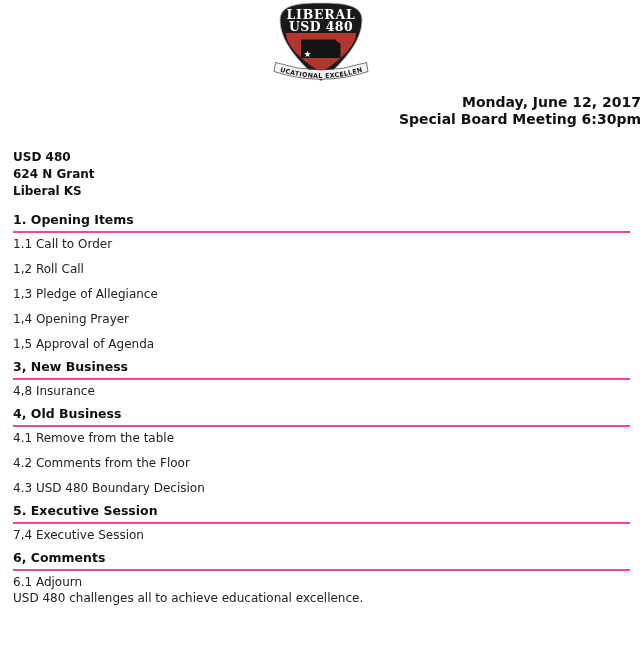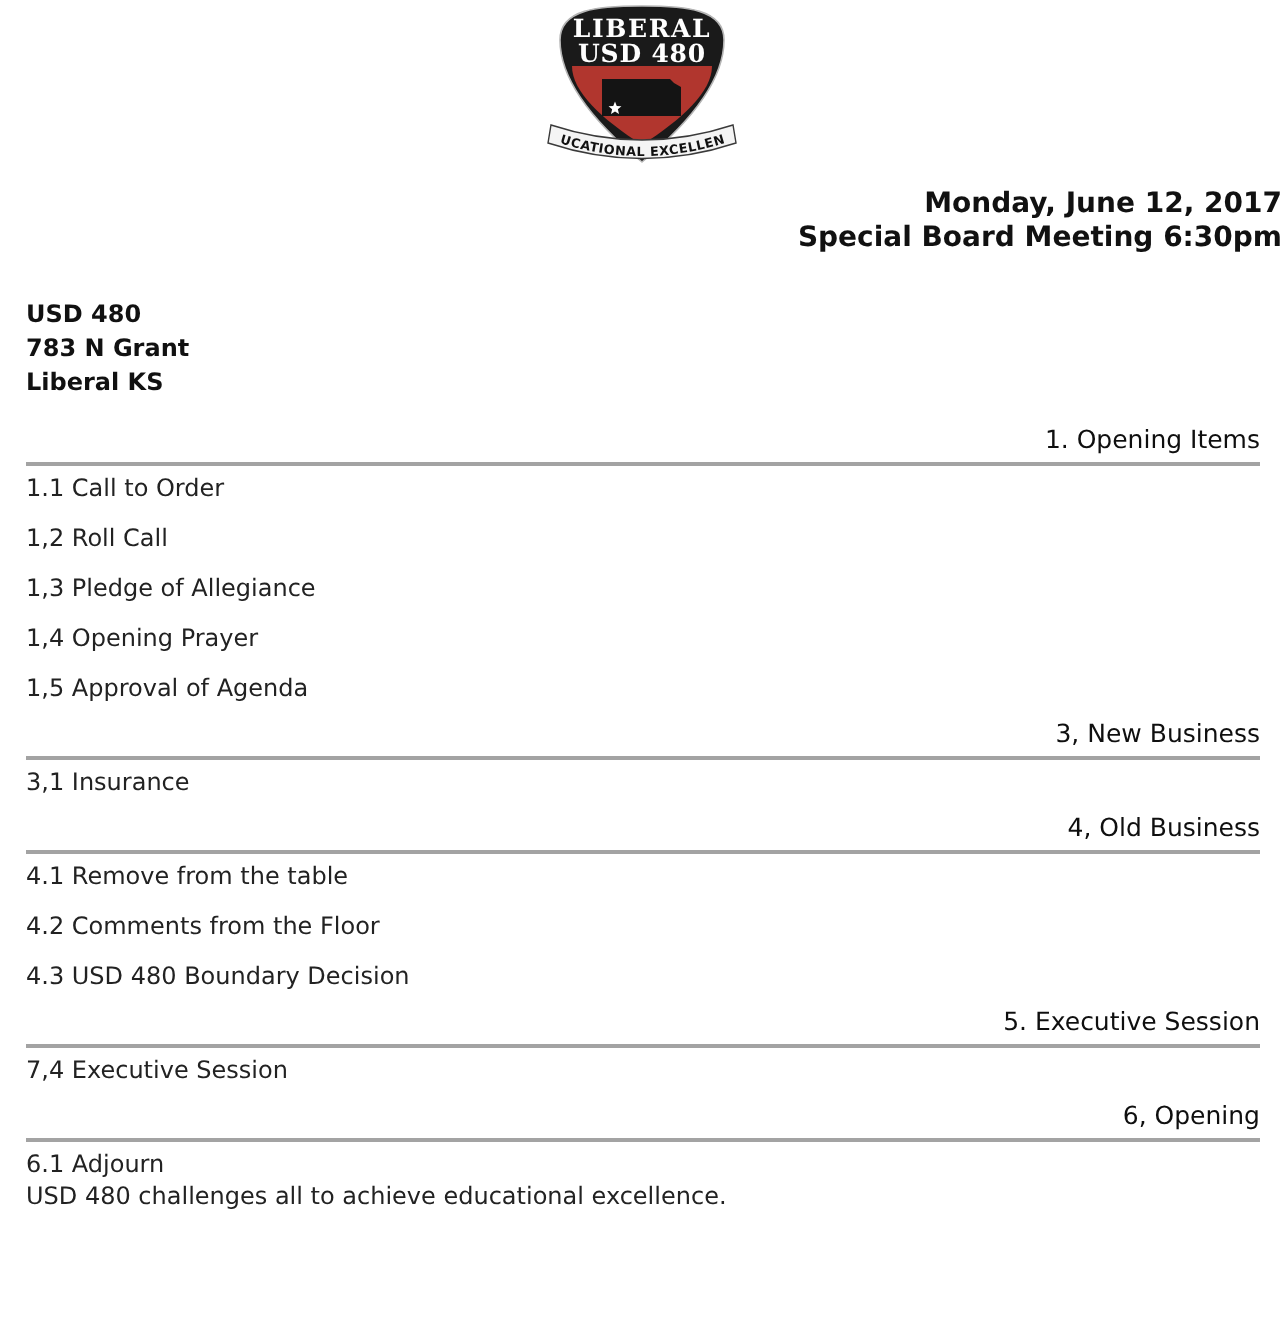--- a/index.html
+++ b/index.html
@@ -24,26 +24,25 @@
   .address-block {
     position: absolute; top: 149px; left: 13px;
     font-weight: bold; font-size: 12px; line-height: 17px;
     color: #111;
   }
   .agenda {
     position: absolute; top: 212px; left: 13px;
     width: 617px;
   }
   .sec-heading {
-    font-size: 12.5px; font-weight: normal; line-height: 16px;
+    font-size: 12.5px; font-weight: bold; line-height: 16px;
     color: #0f0f0f;
     padding-bottom: 3px;
-    border-bottom: 2px solid #a3a3a3;
+    border-bottom: 2px solid #ec4899;
     margin-top: 7px;
-    text-align: right;
   }
   .agenda-section:first-of-type .sec-heading { margin-top: 0; }
   .agenda-item {
     font-size: 12px; line-height: 16px;
     color: #222;
     margin-top: 9px;
   }
   .agenda-item.first { margin-top: 3px; }
   .page-footer {
     font-size: 12px; line-height: 16px;
@@ -78,52 +77,52 @@
   </svg>
 </div>
 
 <div class="date-block">
   <div>Monday, June 12, 2017</div>
   <div>Special Board Meeting 6:30pm</div>
 </div>
 
 <div class="address-block">
   <div>USD 480</div>
-  <div>783 N Grant</div>
+  <div>624 N Grant</div>
   <div>Liberal KS</div>
 </div>
 
 <div class="agenda">
 
   <div class="agenda-section">
     <div class="sec-heading">1. Opening Items</div>
     <div class="agenda-item first">1.1 Call to Order</div>
     <div class="agenda-item">1,2 Roll Call</div>
     <div class="agenda-item">1,3 Pledge of Allegiance</div>
     <div class="agenda-item">1,4 Opening Prayer</div>
     <div class="agenda-item">1,5 Approval of Agenda</div>
   </div>
 
 
   <div class="agenda-section">
     <div class="sec-heading">3, New Business</div>
-    <div class="agenda-item first">3,1 Insurance</div>
+    <div class="agenda-item first">4,8 Insurance</div>
   </div>
 
   <div class="agenda-section">
     <div class="sec-heading">4, Old Business</div>
     <div class="agenda-item first">4.1 Remove from the table</div>
     <div class="agenda-item">4.2 Comments from the Floor</div>
     <div class="agenda-item">4.3 USD 480 Boundary Decision</div>
   </div>
 
   <div class="agenda-section">
     <div class="sec-heading">5. Executive Session</div>
     <div class="agenda-item first">7,4 Executive Session</div>
   </div>
 
   <div class="agenda-section">
-    <div class="sec-heading">6, Opening</div>
+    <div class="sec-heading">6, Comments</div>
     <div class="agenda-item first">6.1 Adjourn</div>
   </div>
 
   <div class="page-footer">USD 480 challenges all to achieve educational excellence.</div>
 </div>
 
 </body></html>

